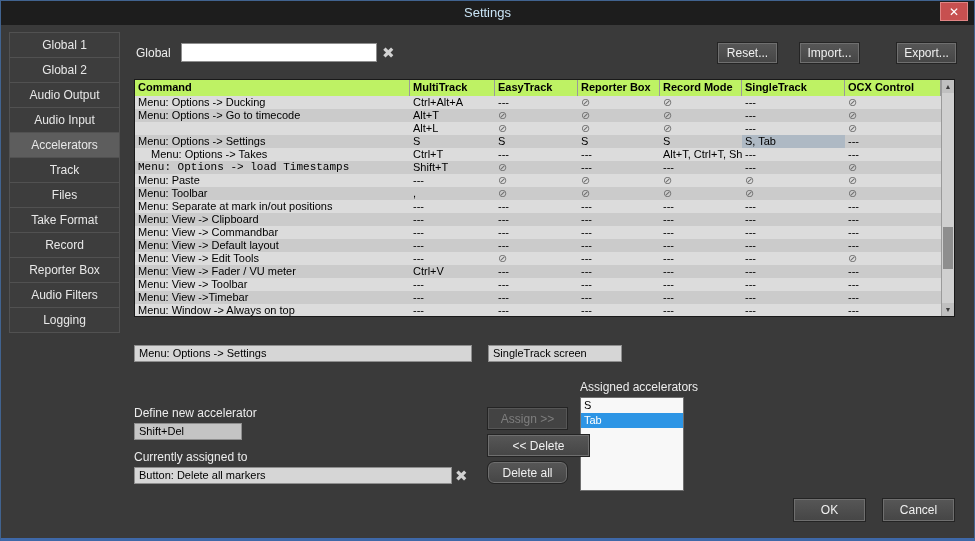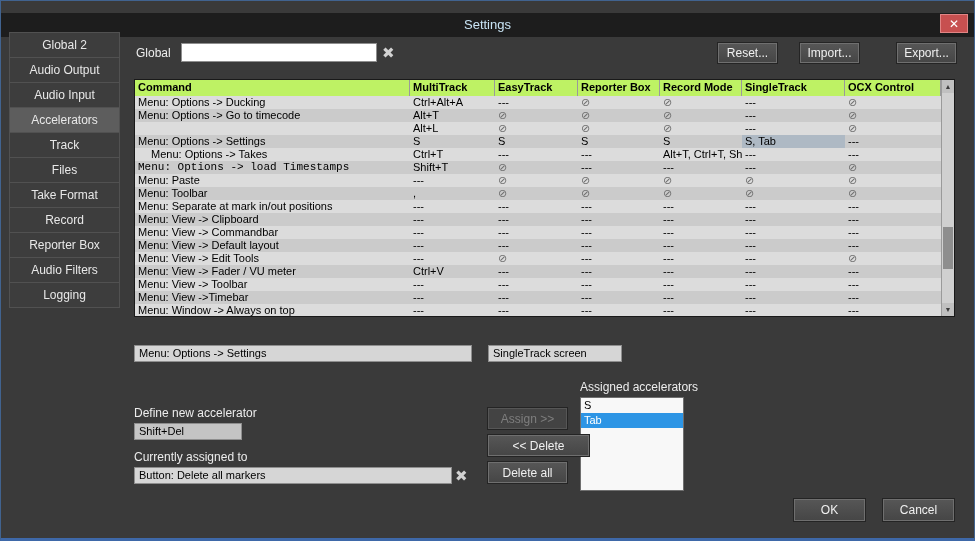--- a/index.html
+++ b/index.html
@@ -1,21 +1,21 @@
 <!DOCTYPE html>
 <html><head>
 <meta charset="utf-8">
 <style>
   html,body{margin:0;padding:0;background:#2a2a2a;}
   body, button, input{font-family:"Liberation Sans","DejaVu Sans",sans-serif;}
   .window{position:relative;width:975px;height:541px;background:#3a3a3a;
     border:1px solid #41638f;border-bottom:3px solid #3e68a8;box-sizing:border-box;overflow:hidden;}
 
   
-  .titlebar{position:absolute;left:0;top:12px;width:100%;height:24px;background:#1d1d1d;}
+  .titlebar{position:absolute;left:0;top:0;width:100%;height:24px;background:#1d1d1d;}
   .title{display:block;text-align:center;line-height:24px;font-size:13px;color:#c9e4f5;}
   .close-btn{position:absolute;top:1px;right:6px;width:28px;height:19px;background:#c75050;
     color:#fff;text-align:center;line-height:19px;font-size:12px;border:1px solid #e08585;box-sizing:border-box;}
 
   
   .sidebar{position:absolute;left:8px;top:31px;width:111px;}
   .side-item{height:26px;line-height:25px;text-align:center;font-size:12px;color:#e8e8e8;
     background:#3d3d3d;border:1px solid #515151;box-sizing:border-box;}
   .side-item + .side-item{margin-top:-1px;}
   .side-item.selected{background:#5d5d5d;}
@@ -68,20 +68,21 @@
 <div class="window">
 
   <div class="titlebar">
     <span class="title">Settings</span>
     <div class="close-btn">
       <span>✕</span>
     </div>
   </div>
 
   <div class="sidebar">
+      <div class="side-item">Global 1</div>
       <div class="side-item">Global 2</div>
       <div class="side-item">Audio Output</div>
       <div class="side-item">Audio Input</div>
       <div class="side-item selected">Accelerators</div>
       <div class="side-item">Track</div>
       <div class="side-item">Files</div>
       <div class="side-item">Take Format</div>
       <div class="side-item">Record</div>
       <div class="side-item">Reporter Box</div>
       <div class="side-item">Audio Filters</div>
@@ -275,21 +276,21 @@
   <div class="listbox">
       <div class="lb-item">S</div>
       <div class="lb-item selected">Tab</div>
     </div>
 
   <span class="lbl" style="left:133px;top:405px;">Define new accelerator</span>
   <div class="field input-gray" style="left:133px;top:422px;width:108px;height:17px;">Shift+Del</div>
 
   <button class="btn disabled" style="left:487px;top:407px;width:79px;height:21px;">Assign &gt;&gt;</button>
   <button class="btn" style="left:487px;top:434px;width:101px;height:21px;">&lt;&lt; Delete</button>
-  <button class="btn" style="left:487px;top:461px;width:79px;height:21px;">Delete all</button>
+  <button class="btn" style="left:487px;top:461px;width:79px;height:21px;border-radius:6px;">Delete all</button>
 
   <span class="lbl" style="left:133px;top:449px;">Currently assigned to</span>
   <div class="field" style="left:133px;top:466px;width:318px;height:17px;">Button: Delete all markers</div>
   <span class="x-icon" style="left:454px;top:465px;">✖</span>
 
   <button class="btn" style="left:793px;top:498px;width:71px;height:22px;">OK</button>
   <button class="btn" style="left:882px;top:498px;width:71px;height:22px;">Cancel</button>
 
 </div>
 

